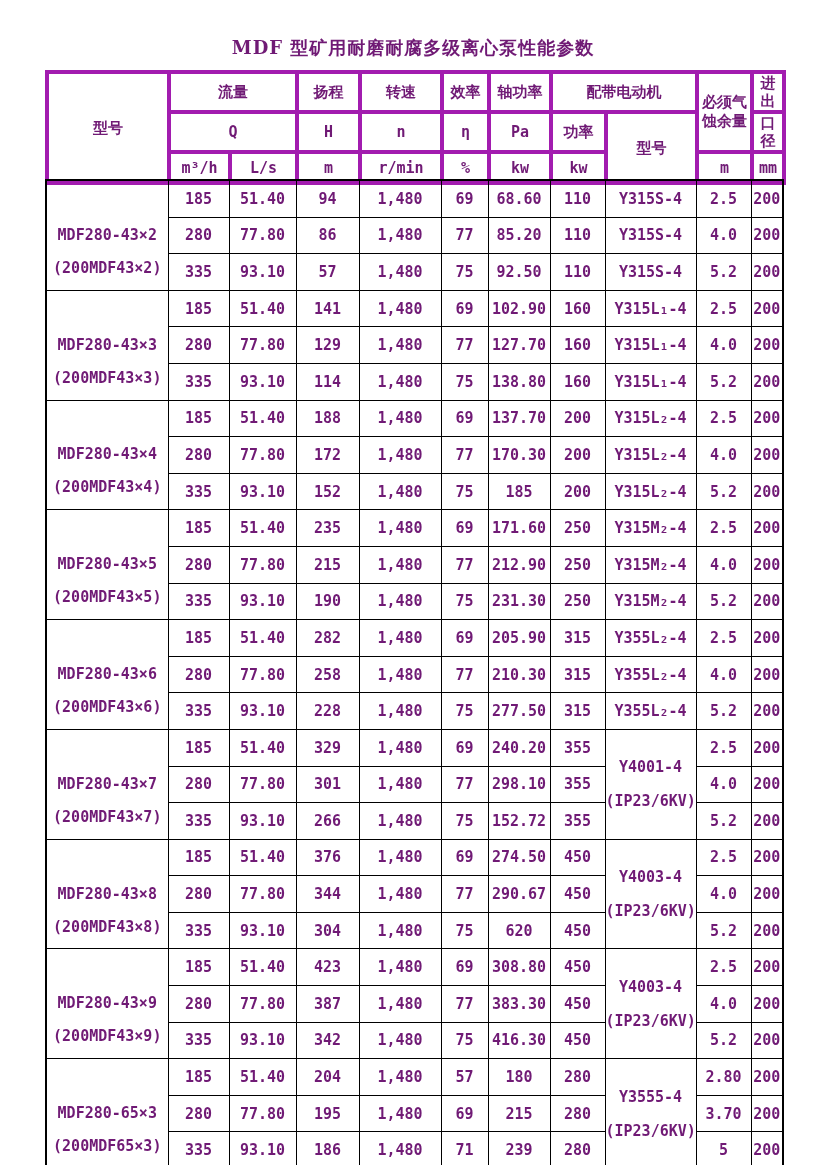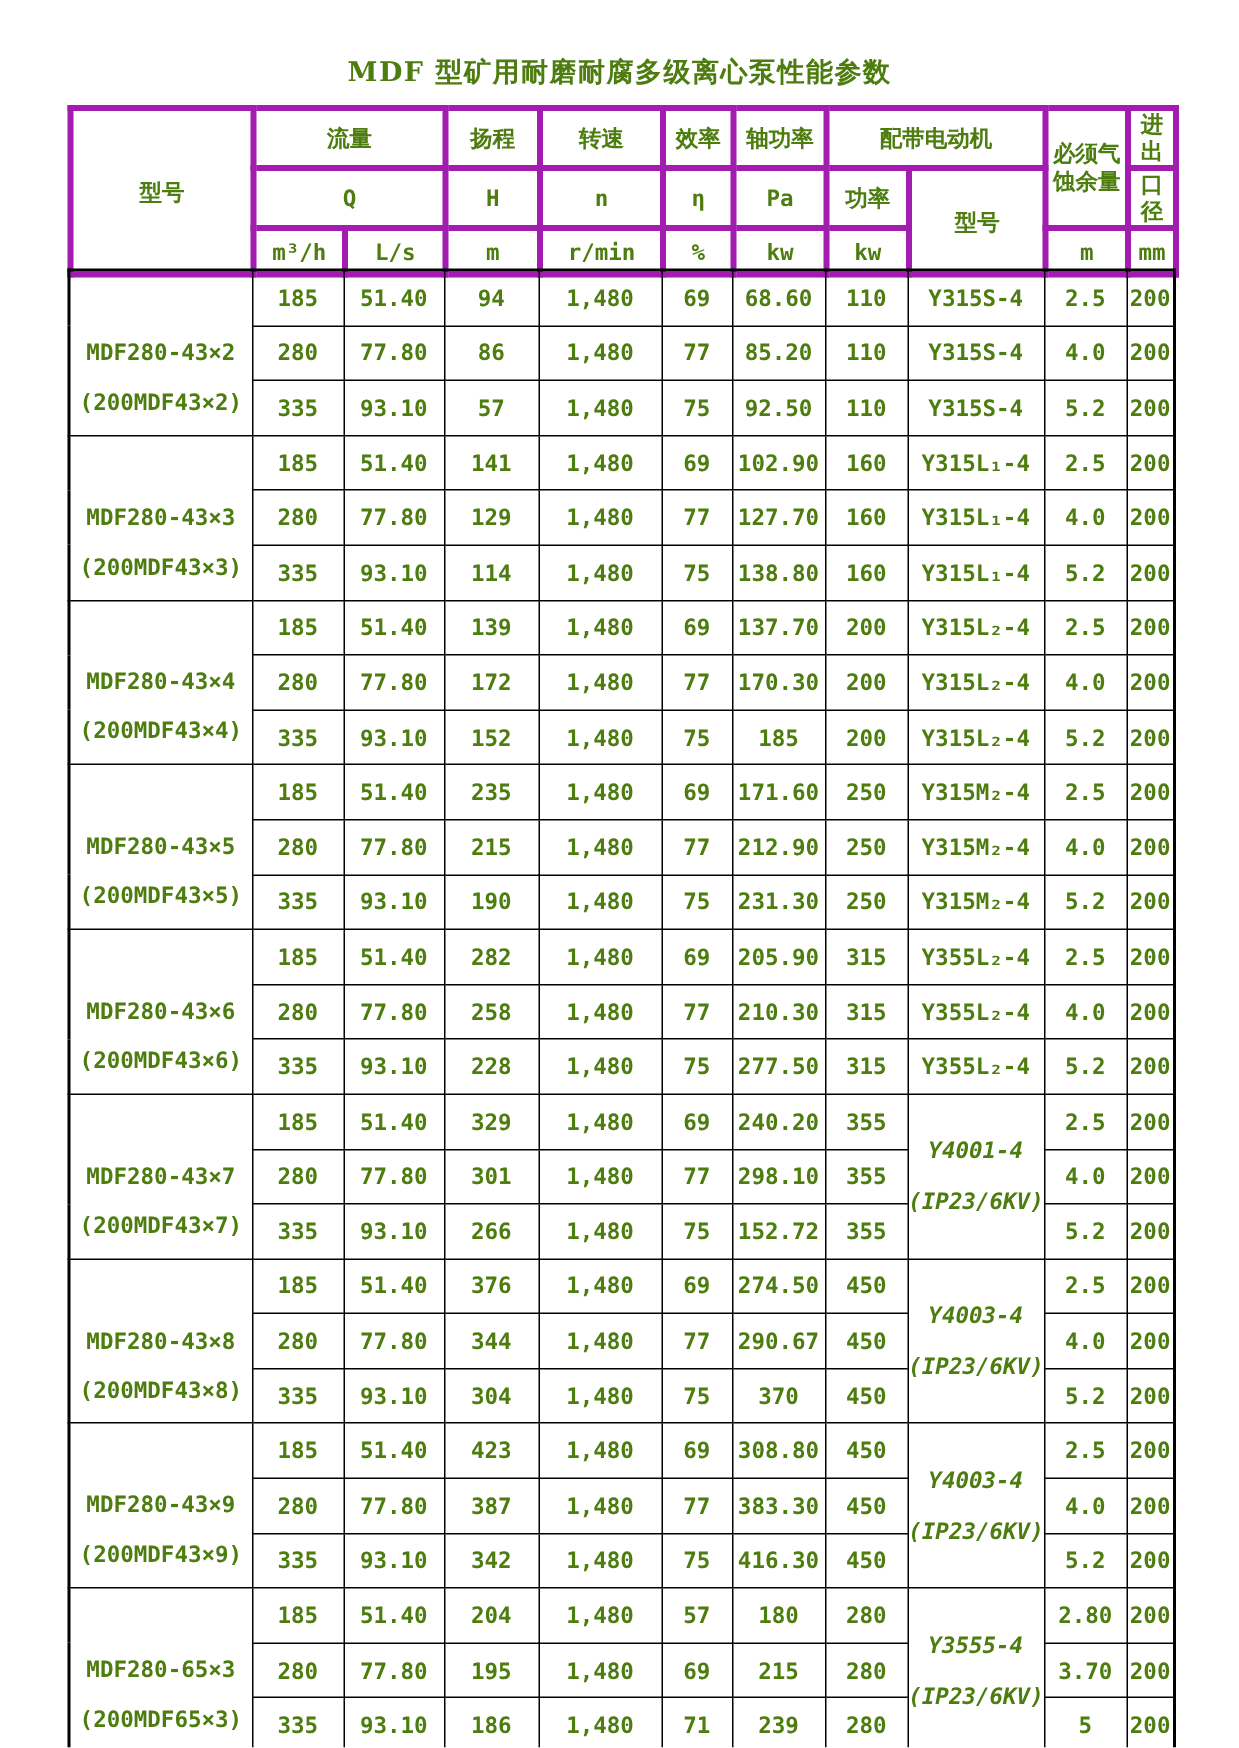--- a/index.html
+++ b/index.html
@@ -1,17 +1,17 @@
 <!DOCTYPE html>
 <html><head>
 <meta charset="utf-8">
 <style>
   html,body { margin:0; padding:0; background:#ffffff; }
   .page {
-    position:relative; width:826px; height:1165px; background:#fff; color:#4d7c0f;
+    position:relative; width:826px; height:1165px; background:#fff; color:#701a75;
     font-family:"DejaVu Sans Mono","DejaVu Sans",sans-serif; overflow:hidden;
   }
   .title {
     position:absolute; top:36px; left:0; width:826px; text-align:center;
     font-family:"DejaVu Serif","Liberation Serif",serif;
     font-weight:bold; font-size:18px; letter-spacing:1px;
   }
   table { border-collapse:collapse; table-layout:fixed; }
   td { padding:0; text-align:center; vertical-align:middle; overflow:hidden; }
 
@@ -28,21 +28,21 @@
   .body-table {
     position:absolute; left:45px; top:179px; width:737px;
     border:2px solid #000;
   }
   .body-table td {
     border:1px solid #000; height:35.6px;
     font-weight:bold; font-size:15px;
   }
   .model-cell { font-size:14px; }
   .model-cell div:first-child { margin-bottom:15px;margin-top:32px; }
-  .motor-merged { font-size:14px;font-style:italic; }
+  .motor-merged { font-size:14px; }
   .motor-merged div:first-child { margin-bottom:16px; }
 </style>
 </head>
 <body>
 
 <div class="page">
 
   <div class="title">MDF 型矿用耐磨耐腐多级离心泵性能参数</div>
 
   <table class="hdr-table">
@@ -193,21 +193,21 @@
           <td>5.2</td>
           <td>200</td>
         </tr>
         <tr>
           <td rowspan="3" class="model-cell">
             <div>MDF280-43×4</div>
             <div>(200MDF43×4)</div>
           </td>
           <td>185</td>
           <td>51.40</td>
-          <td>139</td>
+          <td>188</td>
           <td>1,480</td>
           <td>69</td>
           <td>137.70</td>
           <td>200</td>
           <td>Y315L₂-4</td>
           <td>2.5</td>
           <td>200</td>
         </tr>
         <tr>
           <td>280</td>
@@ -383,21 +383,21 @@
           <td>450</td>
           <td>4.0</td>
           <td>200</td>
         </tr>
         <tr>
           <td>335</td>
           <td>93.10</td>
           <td>304</td>
           <td>1,480</td>
           <td>75</td>
-          <td>370</td>
+          <td>620</td>
           <td>450</td>
           <td>5.2</td>
           <td>200</td>
         </tr>
         <tr>
           <td rowspan="3" class="model-cell">
             <div>MDF280-43×9</div>
             <div>(200MDF43×9)</div>
           </td>
           <td>185</td>

